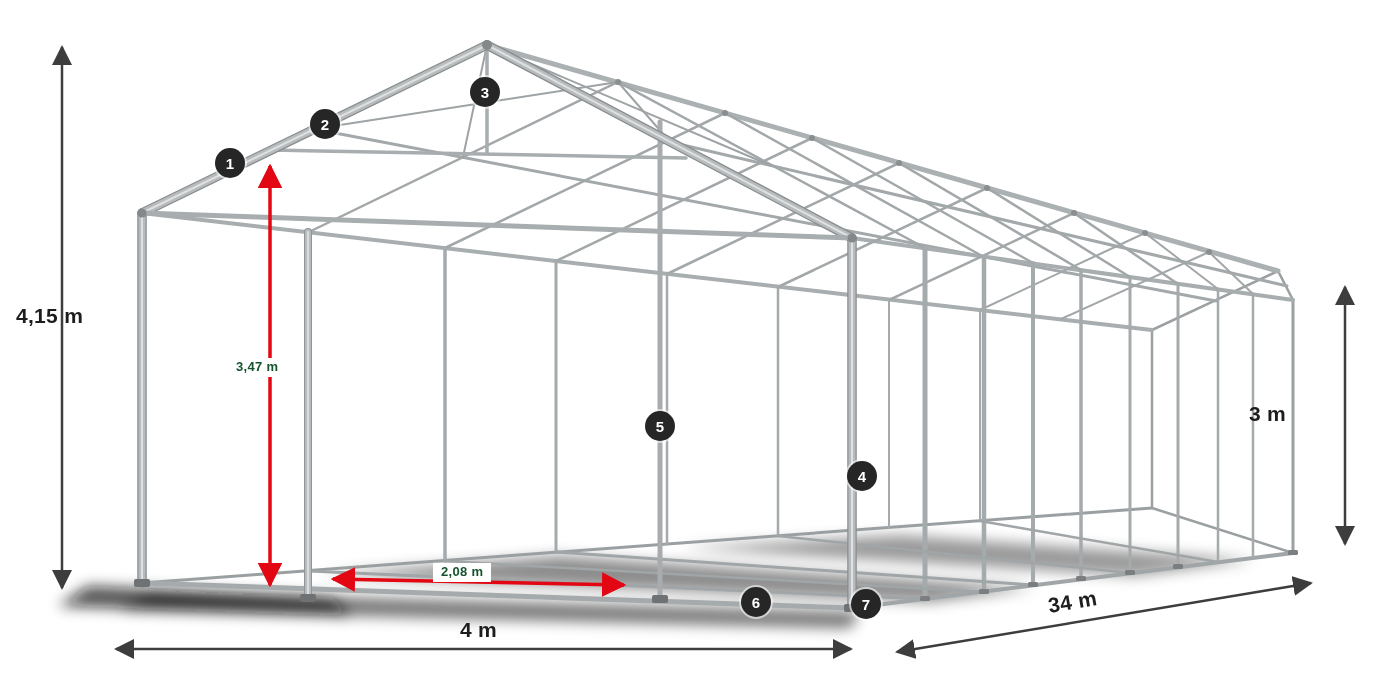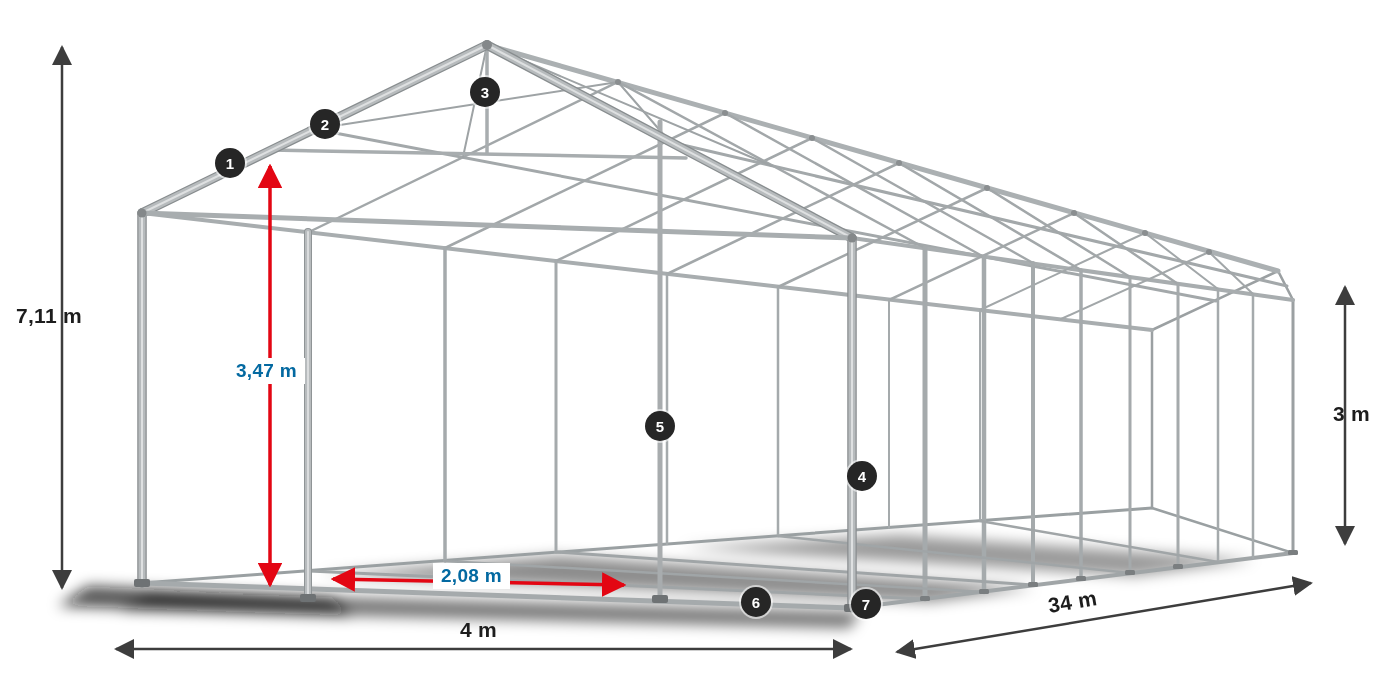--- a/index.html
+++ b/index.html
@@ -14,22 +14,22 @@
   .dim{
     position:absolute;
     font-weight:700;
     font-size:21px;
     color:#1d1d1d;
     letter-spacing:.3px;
     white-space:nowrap;
     z-index:4;
   }
   .dim-red{
-    font-size:19px;
-    color:#0369a1;
+    font-size:13px;
+    color:#14532d;
     background:#ffffff;
     padding:2px 8px;
     line-height:1.15;
     z-index:5;
   }
   .dim-rot{transform:rotate(-9.5deg);}
   .badge{
     position:absolute;
     width:30px;height:30px;
     border-radius:50%;
@@ -188,31 +188,31 @@
     </g>
 
     <g stroke="#3d3d3d" stroke-width="2.5">
       <line x1="62" y1="47" x2="62" y2="588" marker-start="url(#ah-dark)" marker-end="url(#ah-dark)"></line>
       <line x1="116" y1="649" x2="851" y2="649" marker-start="url(#ah-dark)" marker-end="url(#ah-dark)"></line>
       <line x1="897" y1="652" x2="1311" y2="583" marker-start="url(#ah-dark)" marker-end="url(#ah-dark)"></line>
       <line x1="1345" y1="287" x2="1345" y2="544" marker-start="url(#ah-dark)" marker-end="url(#ah-dark)"></line>
     </g>
   </svg>
 
-  <div class="dim" style="left:16px;top:304px;">7,11 m</div>
+  <div class="dim" style="left:16px;top:304px;">4,15 m</div>
 
   <div class="dim dim-red" style="left:228px;top:358px;">3,47 m</div>
 
   <div class="dim dim-red" style="left:433px;top:563px;text-align:right;">2,08 m</div>
 
   <div class="dim" style="left:460px;top:618px;width:70px;">4 m</div>
 
   <div class="dim dim-rot" style="left:1048px;top:590px;">34 m</div>
 
-  <div class="dim" style="left:1333px;top:402px;width:55px;text-align:left;">3 m</div>
+  <div class="dim" style="left:1240px;top:402px;width:55px;text-align:center;">3 m</div>
 
   <div class="badge" style="left:230px;top:163px;">1</div>
   <div class="badge" style="left:325px;top:124px;">2</div>
   <div class="badge" style="left:485px;top:92px;">3</div>
   <div class="badge" style="left:862px;top:476px;">4</div>
   <div class="badge" style="left:660px;top:426px;">5</div>
   <div class="badge" style="left:756px;top:602px;">6</div>
   <div class="badge" style="left:866px;top:604px;">7</div>
 
 </div>

